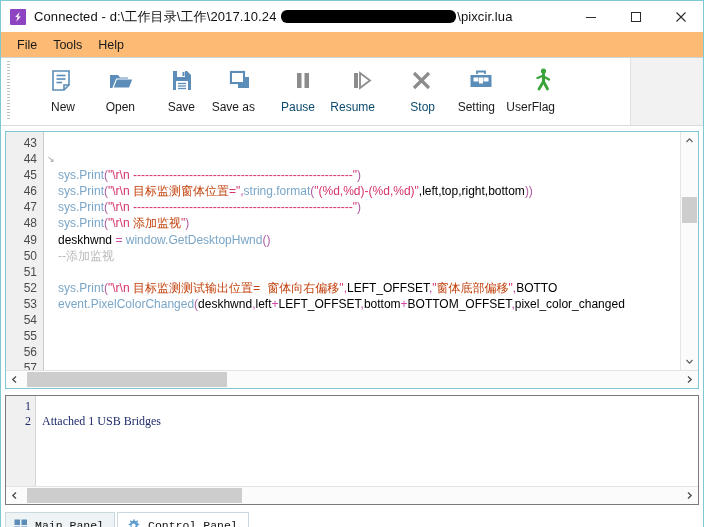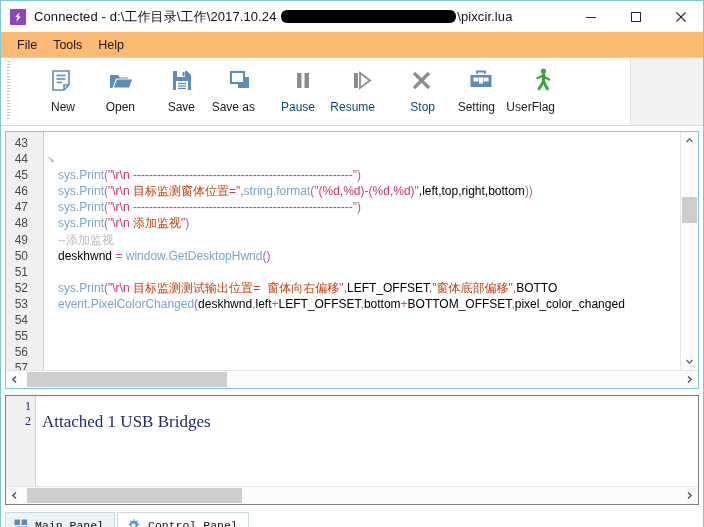--- a/index.html
+++ b/index.html
@@ -177,21 +177,21 @@
     border-right: 1px solid #c8c8c8;
     padding-top: 3px;
     box-sizing: border-box;
     text-align: right;
   }
   .gutter .ln {
     font-family: "Liberation Sans", sans-serif;
     font-size: 12px;
     line-height: 16.1px;
     color: #4a4a4a;
-    padding-right: 15px;
+    padding-right: 6px;
     height: 16.1px;
   }
   .code-area {
     flex: 1;
     position: relative;
     overflow: hidden;
     padding-top: 3px;
     background: #ffffff;
   }
   .code-line {
@@ -319,21 +319,21 @@
     color: #1f2b6b;
     padding-right: 4px;
   }
   .console-text {
     flex: 1;
     padding-top: 3px;
     padding-left: 6px;
   }
   .console-text .cline {
     font-family: "Liberation Serif", serif;
-    font-size: 17px;
+    font-size: 12px;
     line-height: 15px;
     color: #1f2b6b;
     white-space: pre;
     height: 15px;
   }
 
   
   .tabbar {
     margin-top: 5px;
     height: 28px;
@@ -542,22 +542,22 @@
           <div class="ln">57</div>
         </div>
       <div class="code-area" id="code-area">
         <div class="fold-marker">↘</div>
       <div class="code-line">&nbsp;</div>
           <div class="code-line">&nbsp;</div>
           <div class="code-line"><span class="t-lib">sys.Print</span><span class="t-paren">(</span><span class="t-str">"\r\n -------------------------------------------------------"</span><span class="t-paren">)</span></div>
           <div class="code-line"><span class="t-lib">sys.Print</span><span class="t-paren">(</span><span class="t-str">"\r\n </span><span class="t-cjk">目标监测窗体位置</span><span class="t-str">="</span><span class="t-op">,</span><span class="t-lib">string.format</span><span class="t-paren">(</span><span class="t-str">"(%d,%d)-(%d,%d)"</span><span class="t-id">,left,top,right,bottom</span><span class="t-paren">))</span></div>
           <div class="code-line"><span class="t-lib">sys.Print</span><span class="t-paren">(</span><span class="t-str">"\r\n -------------------------------------------------------"</span><span class="t-paren">)</span></div>
           <div class="code-line"><span class="t-lib">sys.Print</span><span class="t-paren">(</span><span class="t-str">"\r\n </span><span class="t-cjk">添加监视</span><span class="t-str">"</span><span class="t-paren">)</span></div>
+          <div class="code-line"><span class="t-id">deskhwnd</span><span class="t-op"> = </span><span class="t-lib">window.GetDesktopHwnd</span><span class="t-paren">()</span></div>
           <div class="code-line"><span class="t-com">--添加监视</span></div>
-          <div class="code-line"><span class="t-id">deskhwnd</span><span class="t-op"> = </span><span class="t-lib">window.GetDesktopHwnd</span><span class="t-paren">()</span></div>
           <div class="code-line">&nbsp;</div>
           <div class="code-line"><span class="t-lib">sys.Print</span><span class="t-paren">(</span><span class="t-str">"\r\n </span><span class="t-cjk">目标监测测试输出位置</span><span class="t-cjk">= </span><span class="t-cjk">窗体向右偏移</span><span class="t-str">"</span><span class="t-op">,</span><span class="t-id">LEFT_OFFSET</span><span class="t-op">,</span><span class="t-str">"</span><span class="t-cjk">窗体底部偏移</span><span class="t-str">"</span><span class="t-op">,</span><span class="t-id">BOTTO</span></div>
           <div class="code-line"><span class="t-lib">event.PixelColorChanged</span><span class="t-paren">(</span><span class="t-id">deskhwnd</span><span class="t-op">,</span><span class="t-id">left</span><span class="t-op">+</span><span class="t-id">LEFT_OFFSET</span><span class="t-op">,</span><span class="t-id">bottom</span><span class="t-op">+</span><span class="t-id">BOTTOM_OFFSET</span><span class="t-op">,</span><span class="t-id">pixel_color_changed</span></div>
           <div class="code-line">&nbsp;</div>
           <div class="code-line">&nbsp;</div>
           <div class="code-line">&nbsp;</div>
         </div>
       <div class="vscroll">
         <div class="vs-arrow">
           <svg width="9" height="9" viewBox="0 0 9 9">

